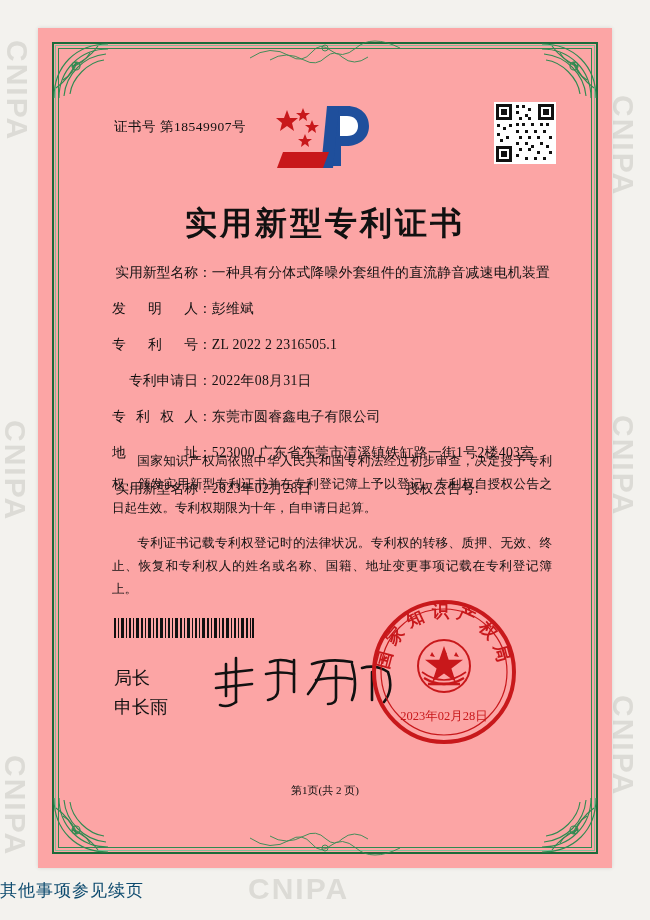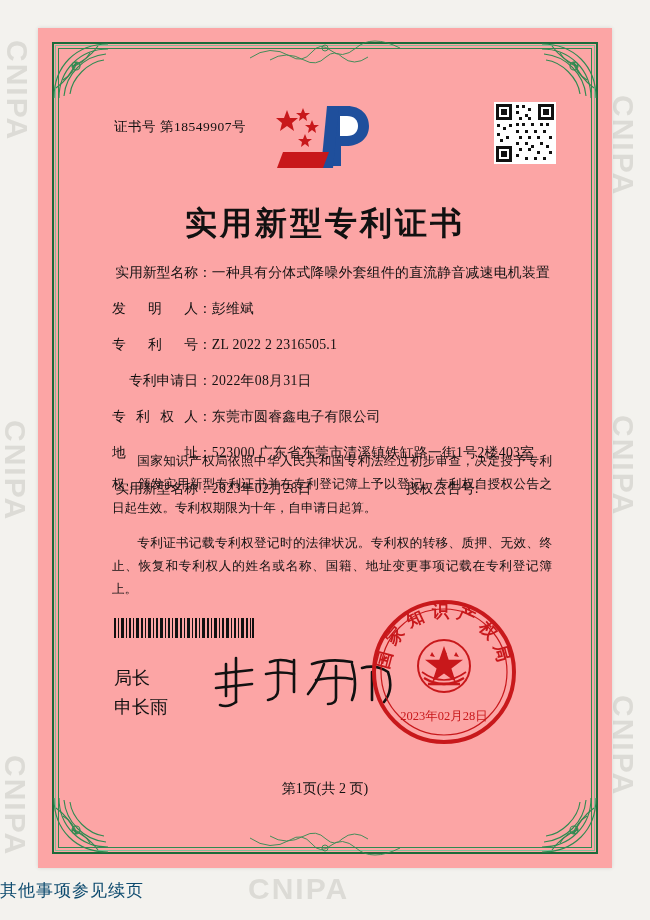--- a/index.html
+++ b/index.html
@@ -225,21 +225,21 @@
     width: 152px;
     height: 152px;
   }
 
   .page-no {
     position: absolute;
     left: 0;
     right: 0;
     bottom: 26px;
     text-align: center;
-    font-size: 14px;
+    font-size: 11px;
     color: #111;
   }
 
   .footer-note {
     position: absolute;
     left: 0;
     right: 0;
     bottom: 18px;
     text-align: left;
     font-size: 17px;

